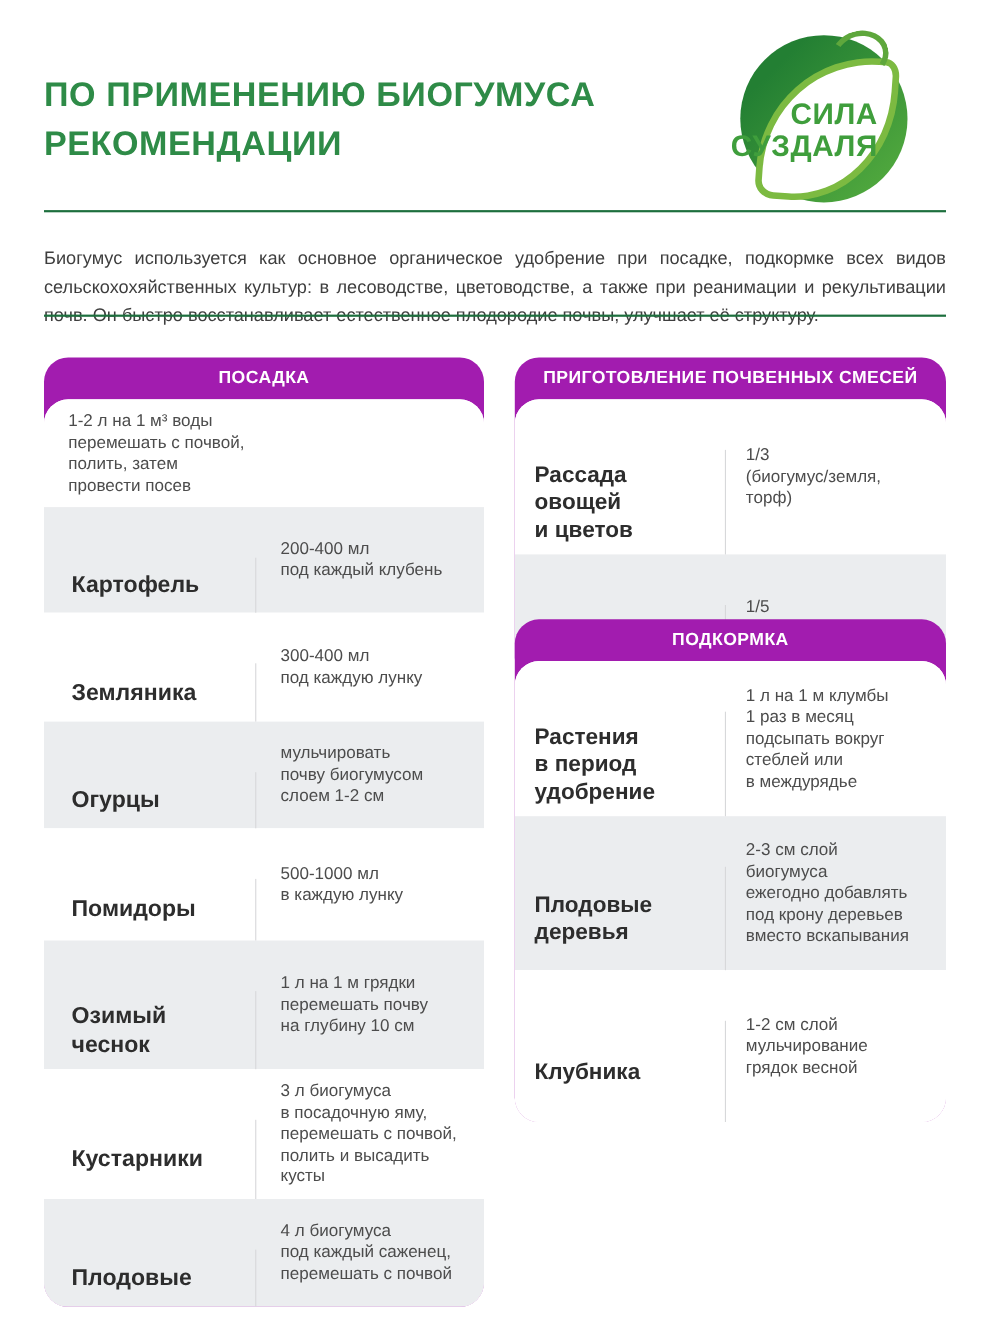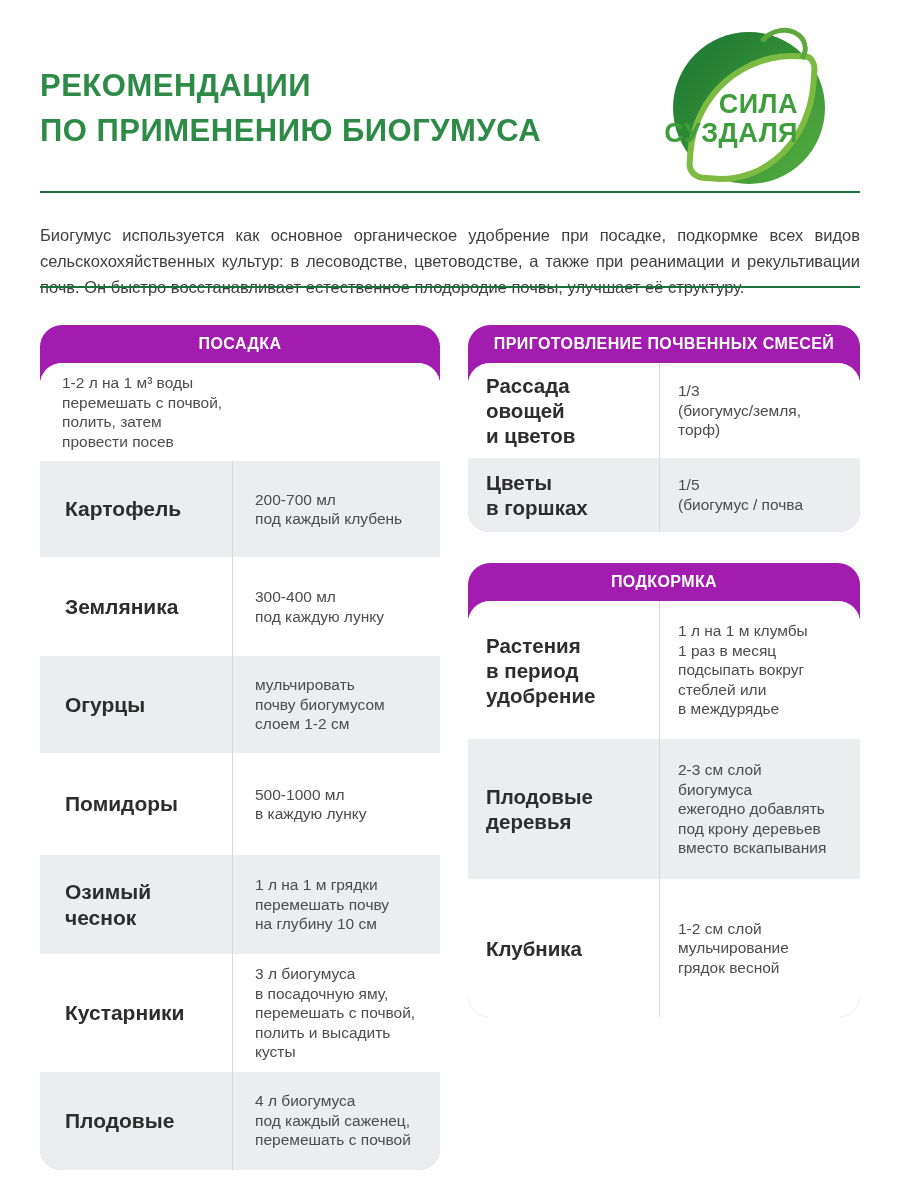--- a/index.html
+++ b/index.html
@@ -45,21 +45,21 @@
   .card-header{
     height:38px;display:flex;align-items:center;justify-content:center;
     color:#ffffff;font-weight:bold;font-size:16px;letter-spacing:.4px;
   }
   .card-body{background:#ffffff;border-radius:22px 22px 0 0;overflow:hidden;}
   .trow{display:flex;align-items:stretch;background:#ffffff;}
   .trow:nth-child(even){background:#ebedef;}
   .cell-label{
     box-sizing:border-box;flex:0 0 auto;display:flex;align-items:center;
     border-right:1px solid #d7d8da;
-    font-weight:bold;color:#2d2d2d;line-height:1.22;white-space:pre-line;
+    font-weight:bold;color:#2d2d2d;line-height:1.22;white-space:pre-line;margin-top:46px;
   }
   .cell-value{
     box-sizing:border-box;flex:1 1 auto;display:flex;align-items:center;
     font-size:15.5px;color:#4c4c4c;line-height:1.26;white-space:pre-line;
   }
   
   #card-posadka{left:40px;top:325px;width:400px;}
   #card-posadka .cell-label{width:193px;padding:10px 8px 10px 25px;font-size:21px;}
   #card-posadka .cell-value{padding:10px 10px 10px 22px;}
   
@@ -67,22 +67,22 @@
   #card-podkormka{left:468px;top:563px;width:392px;}
   #card-smesi .cell-label,#card-podkormka .cell-label{width:192px;padding:10px 6px 10px 18px;font-size:20.5px;}
   #card-smesi .cell-value,#card-podkormka .cell-value{padding:10px 8px 10px 18px;}
 </style>
 </head>
 <body>
 
 <div class="page">
 
   <div class="page-title">
+    <div>ПО ПРИМЕНЕНИЮ БИОГУМУСА</div>
     <div>РЕКОМЕНДАЦИИ</div>
-    <div>ПО ПРИМЕНЕНИЮ БИОГУМУСА</div>
   </div>
 
   <div class="logo">
     <div class="logo-circle"></div>
     <div class="logo-leaf"></div>
     <div class="logo-stem"></div>
     <div class="logo-text">
       <div>СИЛА</div>
       <div>СУЗДАЛЯ</div>
     </div>
@@ -98,21 +98,21 @@
     </div>
     <div class="card-body">
       <div class="trow" style="min-height:97px">
         <div class="cell-value">1-2 л на 1 м³ воды
 перемешать с почвой,
 полить, затем
 провести посев</div>
       </div>
       <div class="trow" style="min-height:96px">
         <div class="cell-label">Картофель</div>
-        <div class="cell-value">200-700 мл
+        <div class="cell-value">200-400 мл
 под каждый клубень</div>
       </div>
       <div class="trow" style="min-height:99px">
         <div class="cell-label">Земляника</div>
         <div class="cell-value">300-400 мл
 под каждую лунку</div>
       </div>
       <div class="trow" style="min-height:97px">
         <div class="cell-label">Огурцы</div>
         <div class="cell-value">мульчировать

